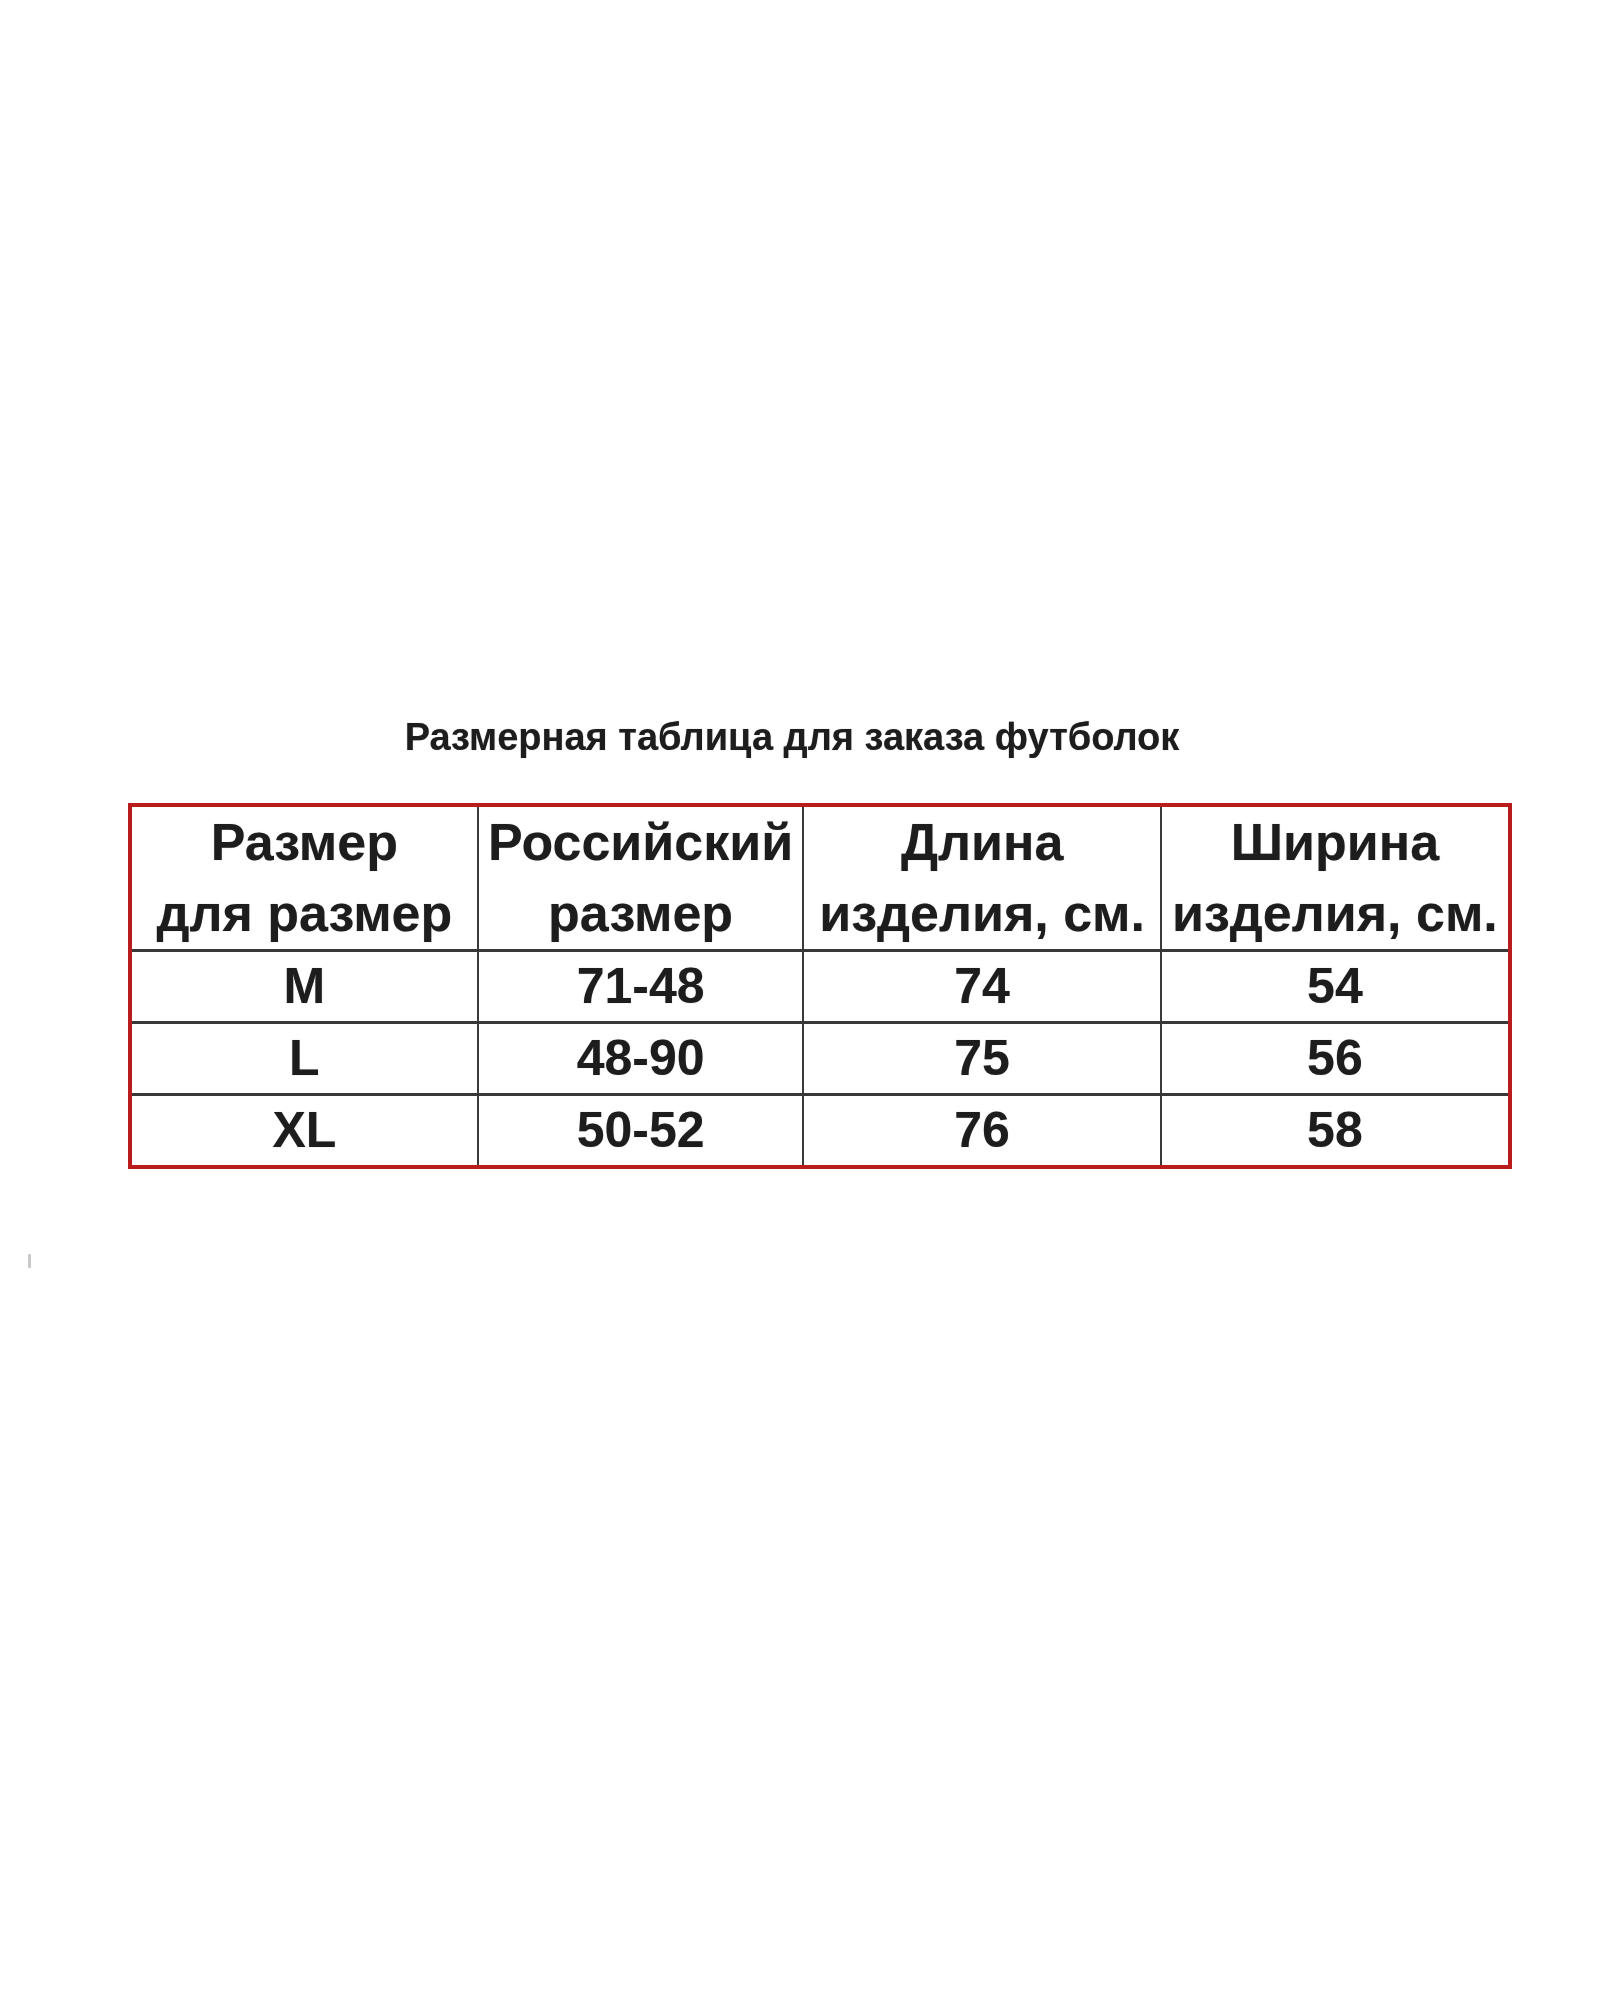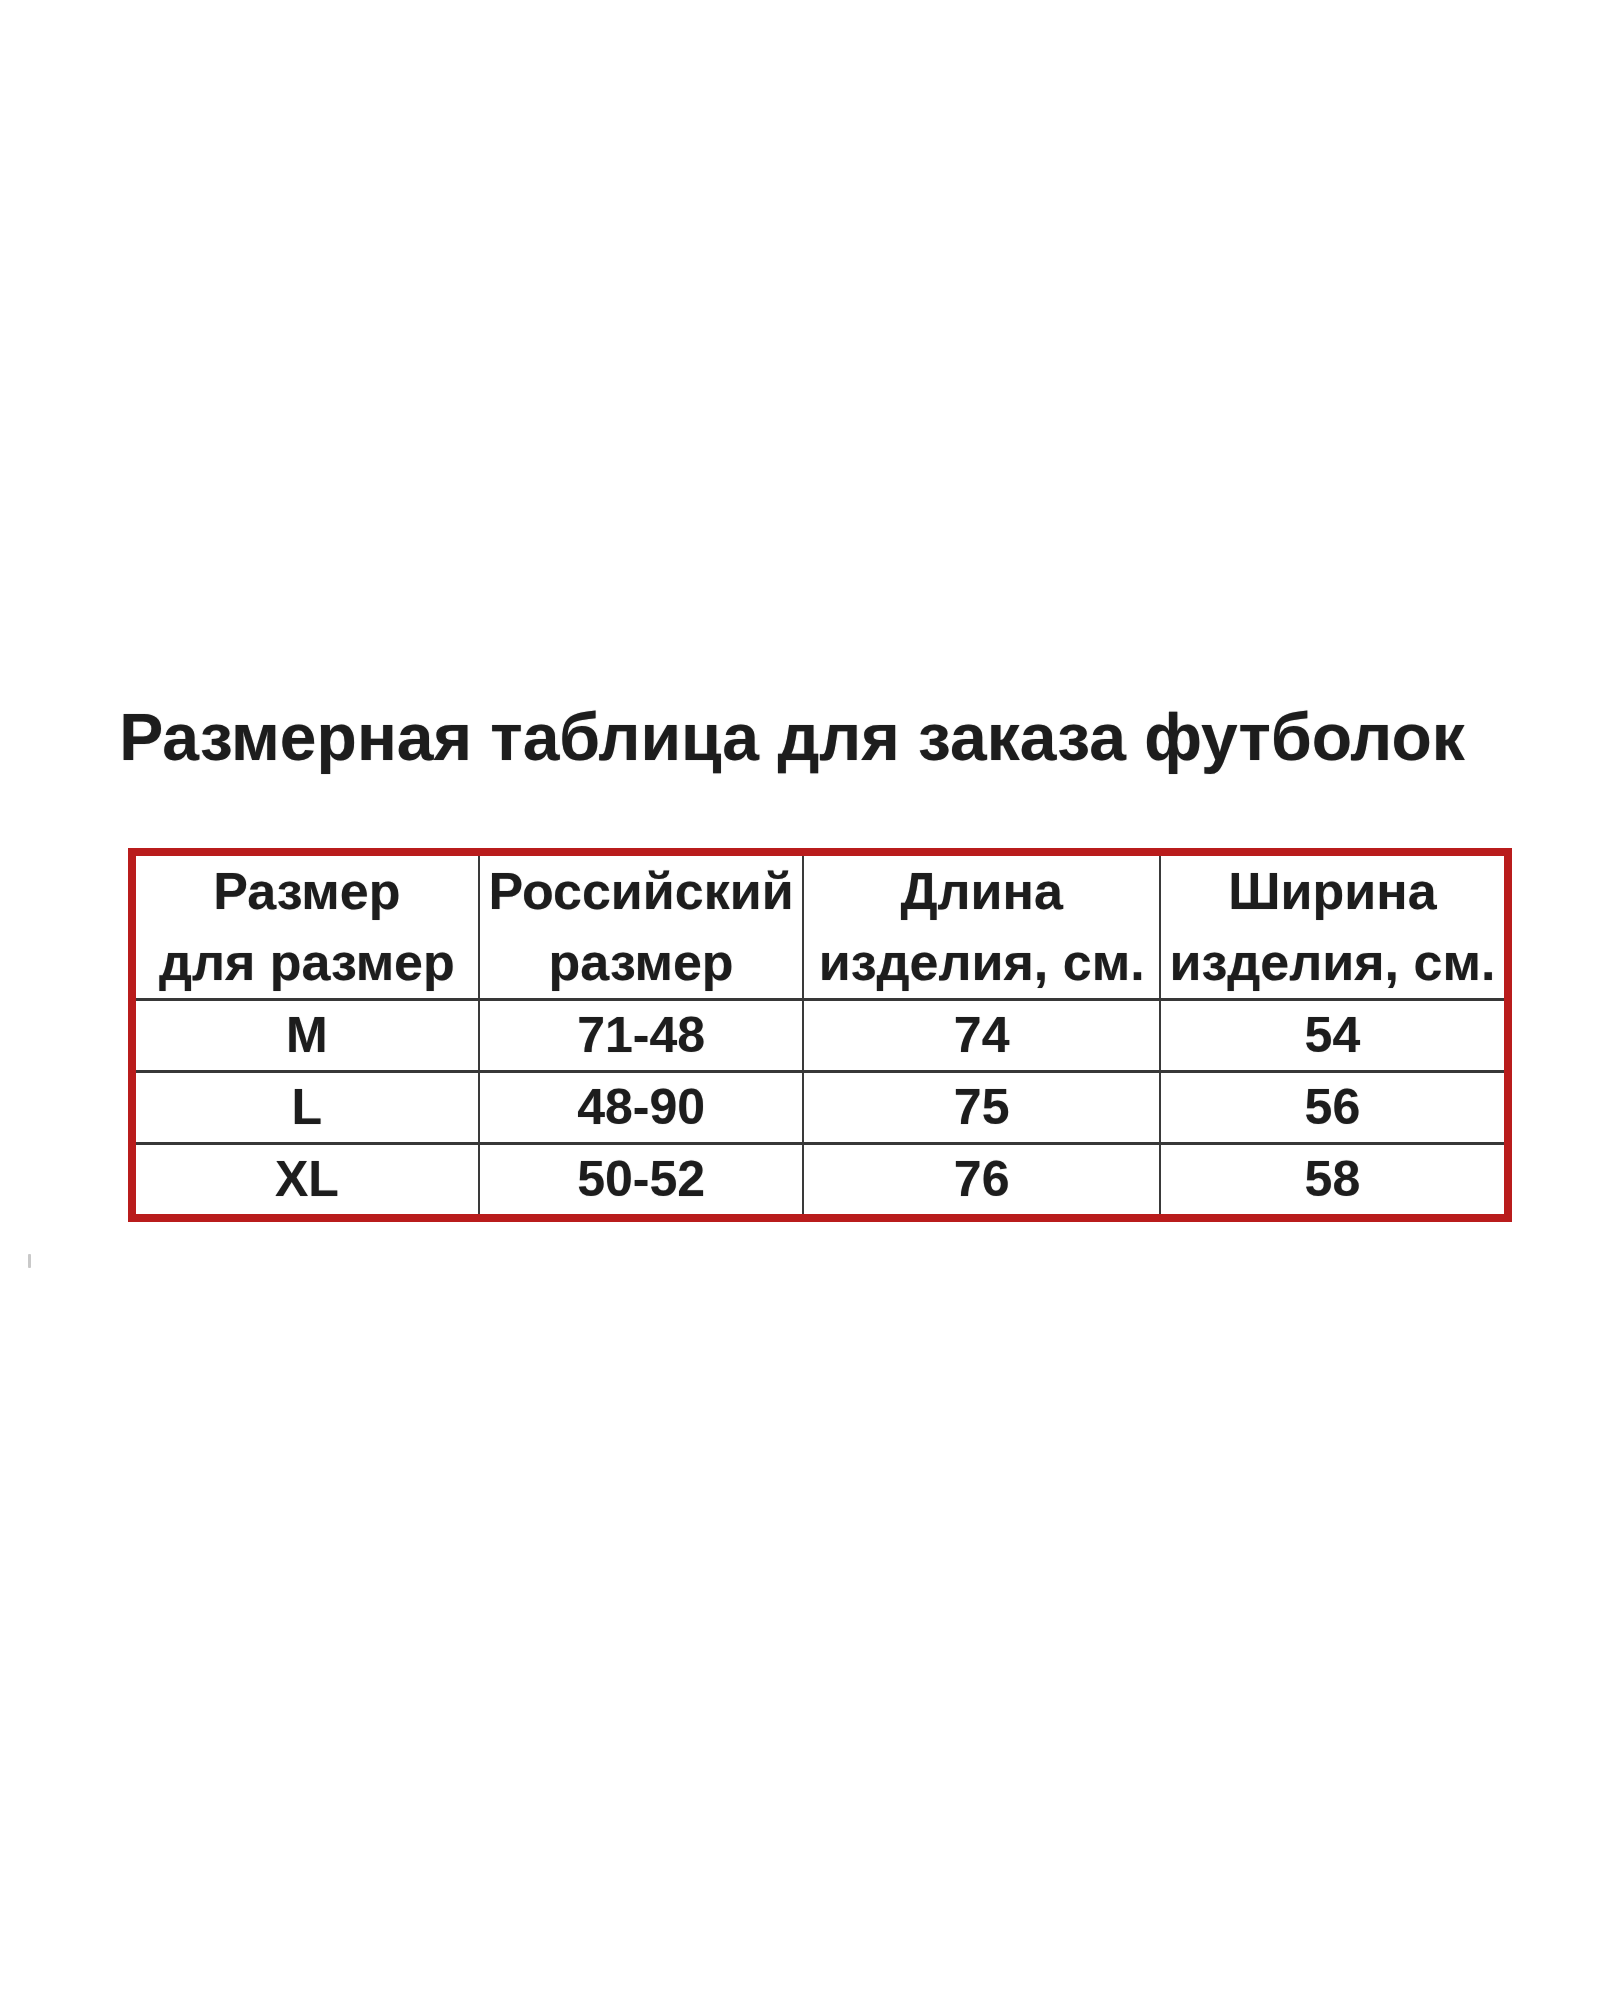--- a/index.html
+++ b/index.html
@@ -19,35 +19,35 @@
     inset: 0;
     background: #ffffff;
   }
   .doc-title {
     position: absolute;
     left: 100px;
     top: 706px;
     width: 1384px;
     margin: 0;
     text-align: center;
-    font-size: 66px;
+    font-size: 38px;
     line-height: 62px;
     font-weight: 700;
     color: #1d1d1d;
     text-shadow: 0 0 1px rgba(20,20,20,0.45);
     white-space: nowrap;
   }
   table.size-table {
     position: absolute;
     left: 128px;
-    top: 848px;
+    top: 803px;
     width: 1384px;
     border-collapse: collapse;
     table-layout: fixed;
-    border: 8px solid #b91c1c;
+    border: 4px solid #b91c1c;
     background: #ffffff;
   }
   table.size-table col.c1 { width: 25.2%; }
   table.size-table col.c2 { width: 23.6%; }
   table.size-table col.c3 { width: 25.9%; }
   table.size-table col.c4 { width: 25.3%; }
   table.size-table th,
   table.size-table td {
     border-left: 2px solid #3a3a3a;
     border-right: 2px solid #3a3a3a;

